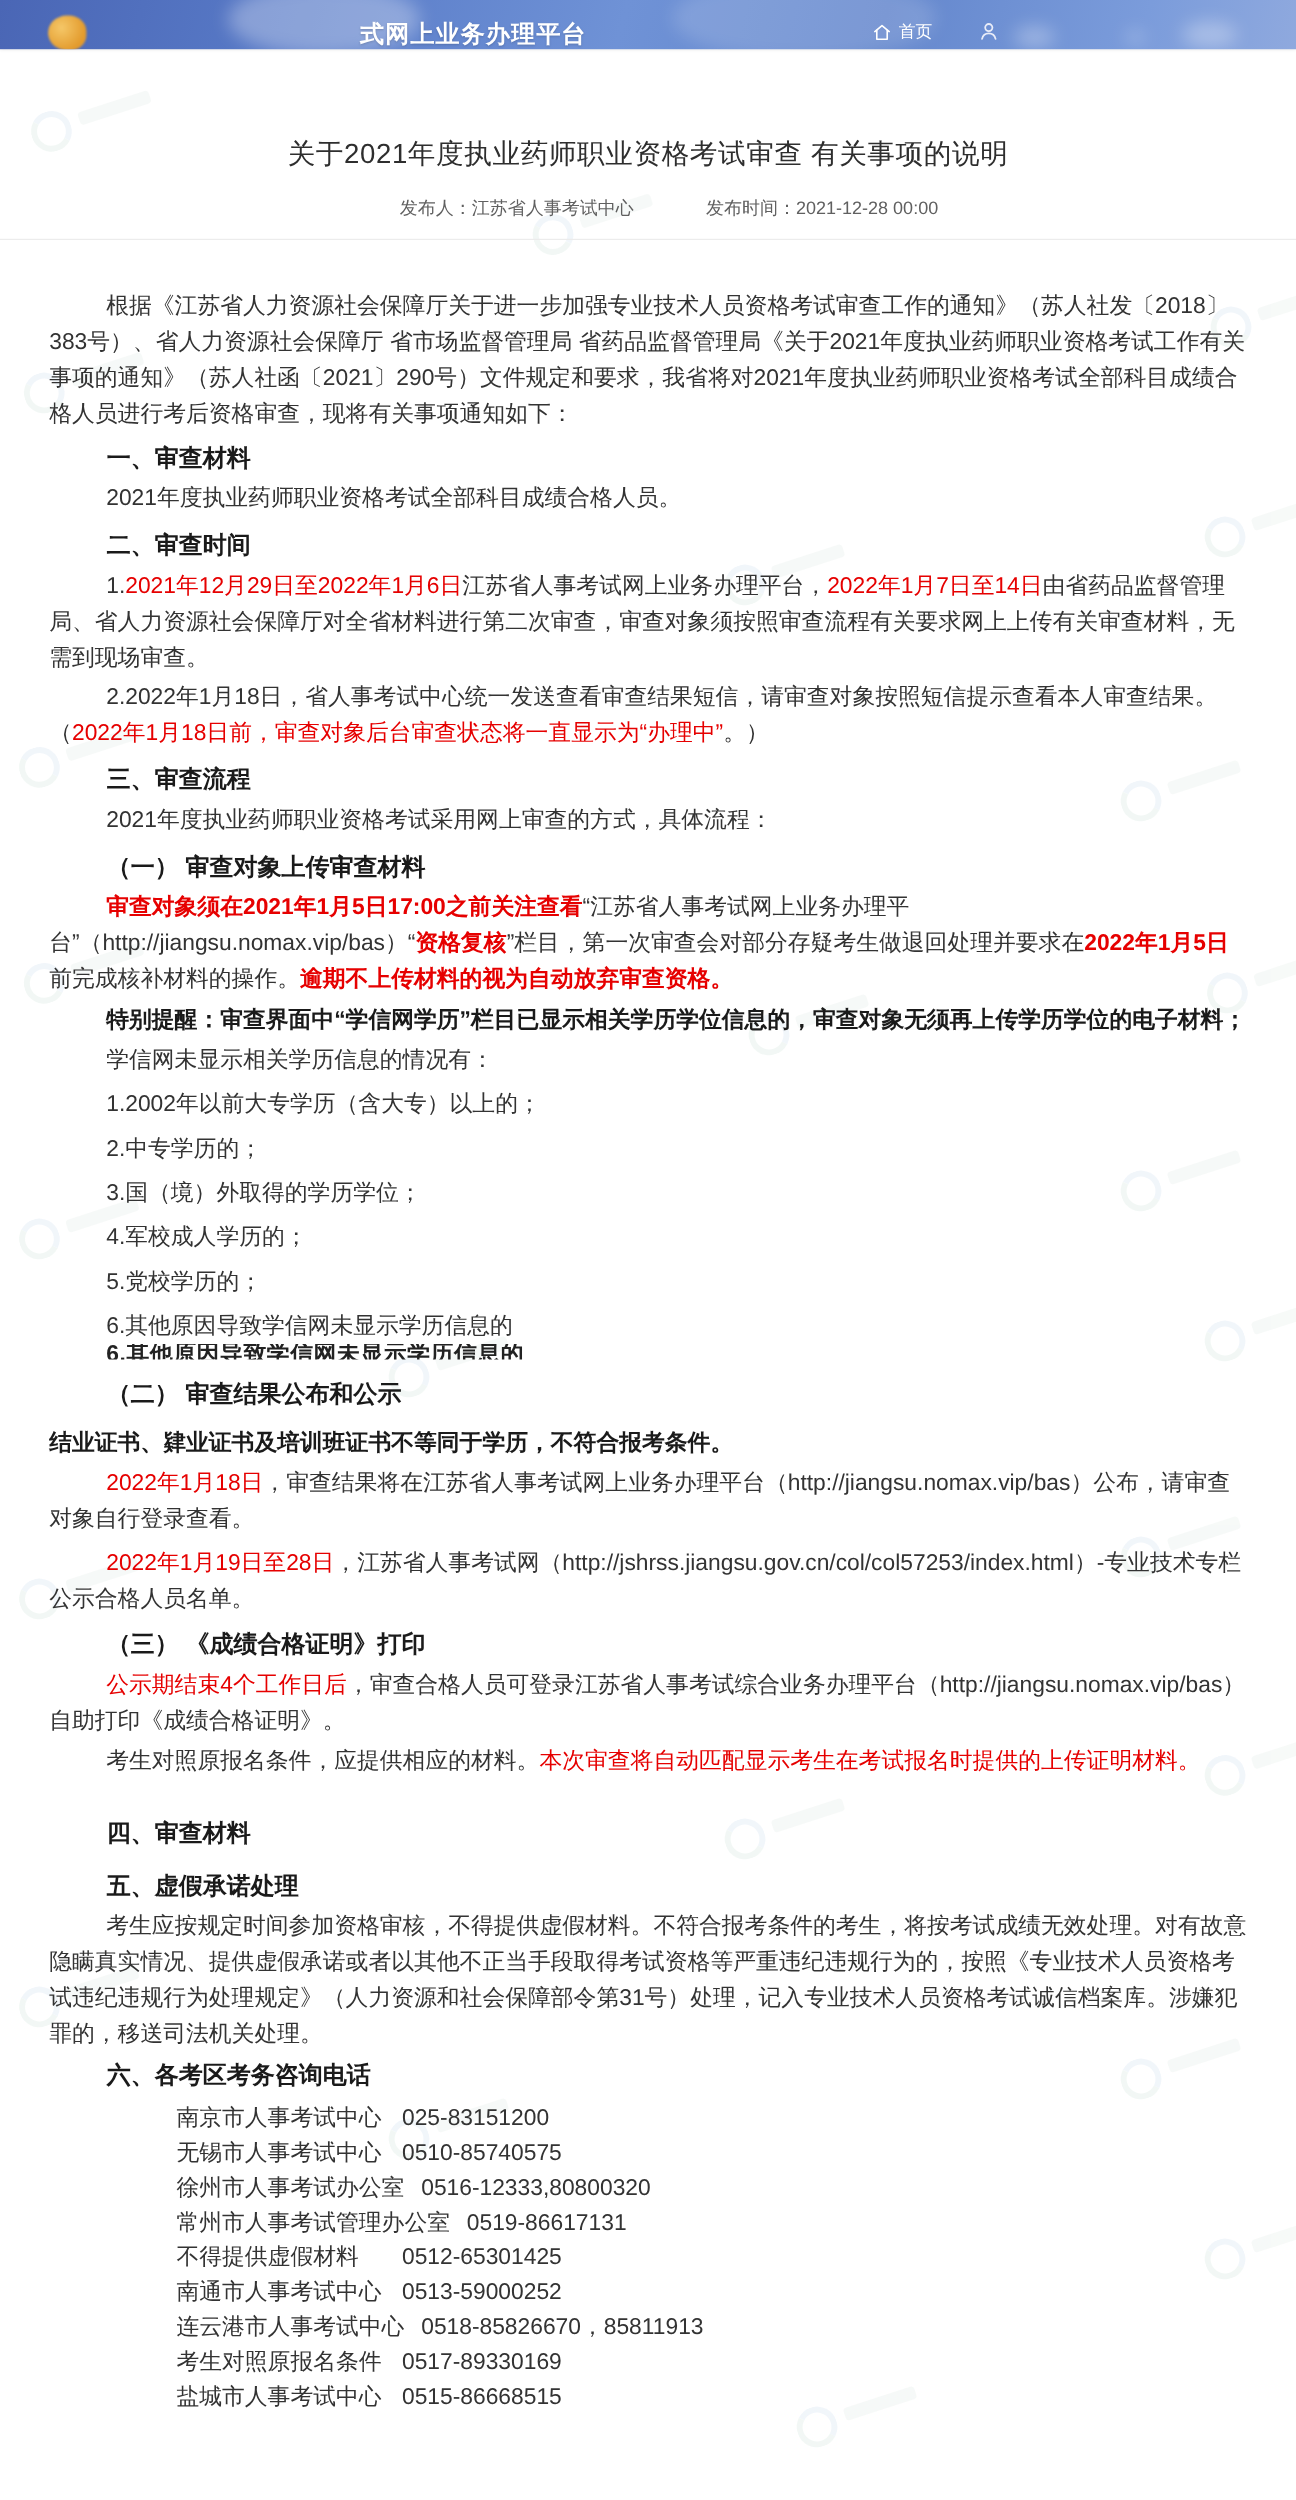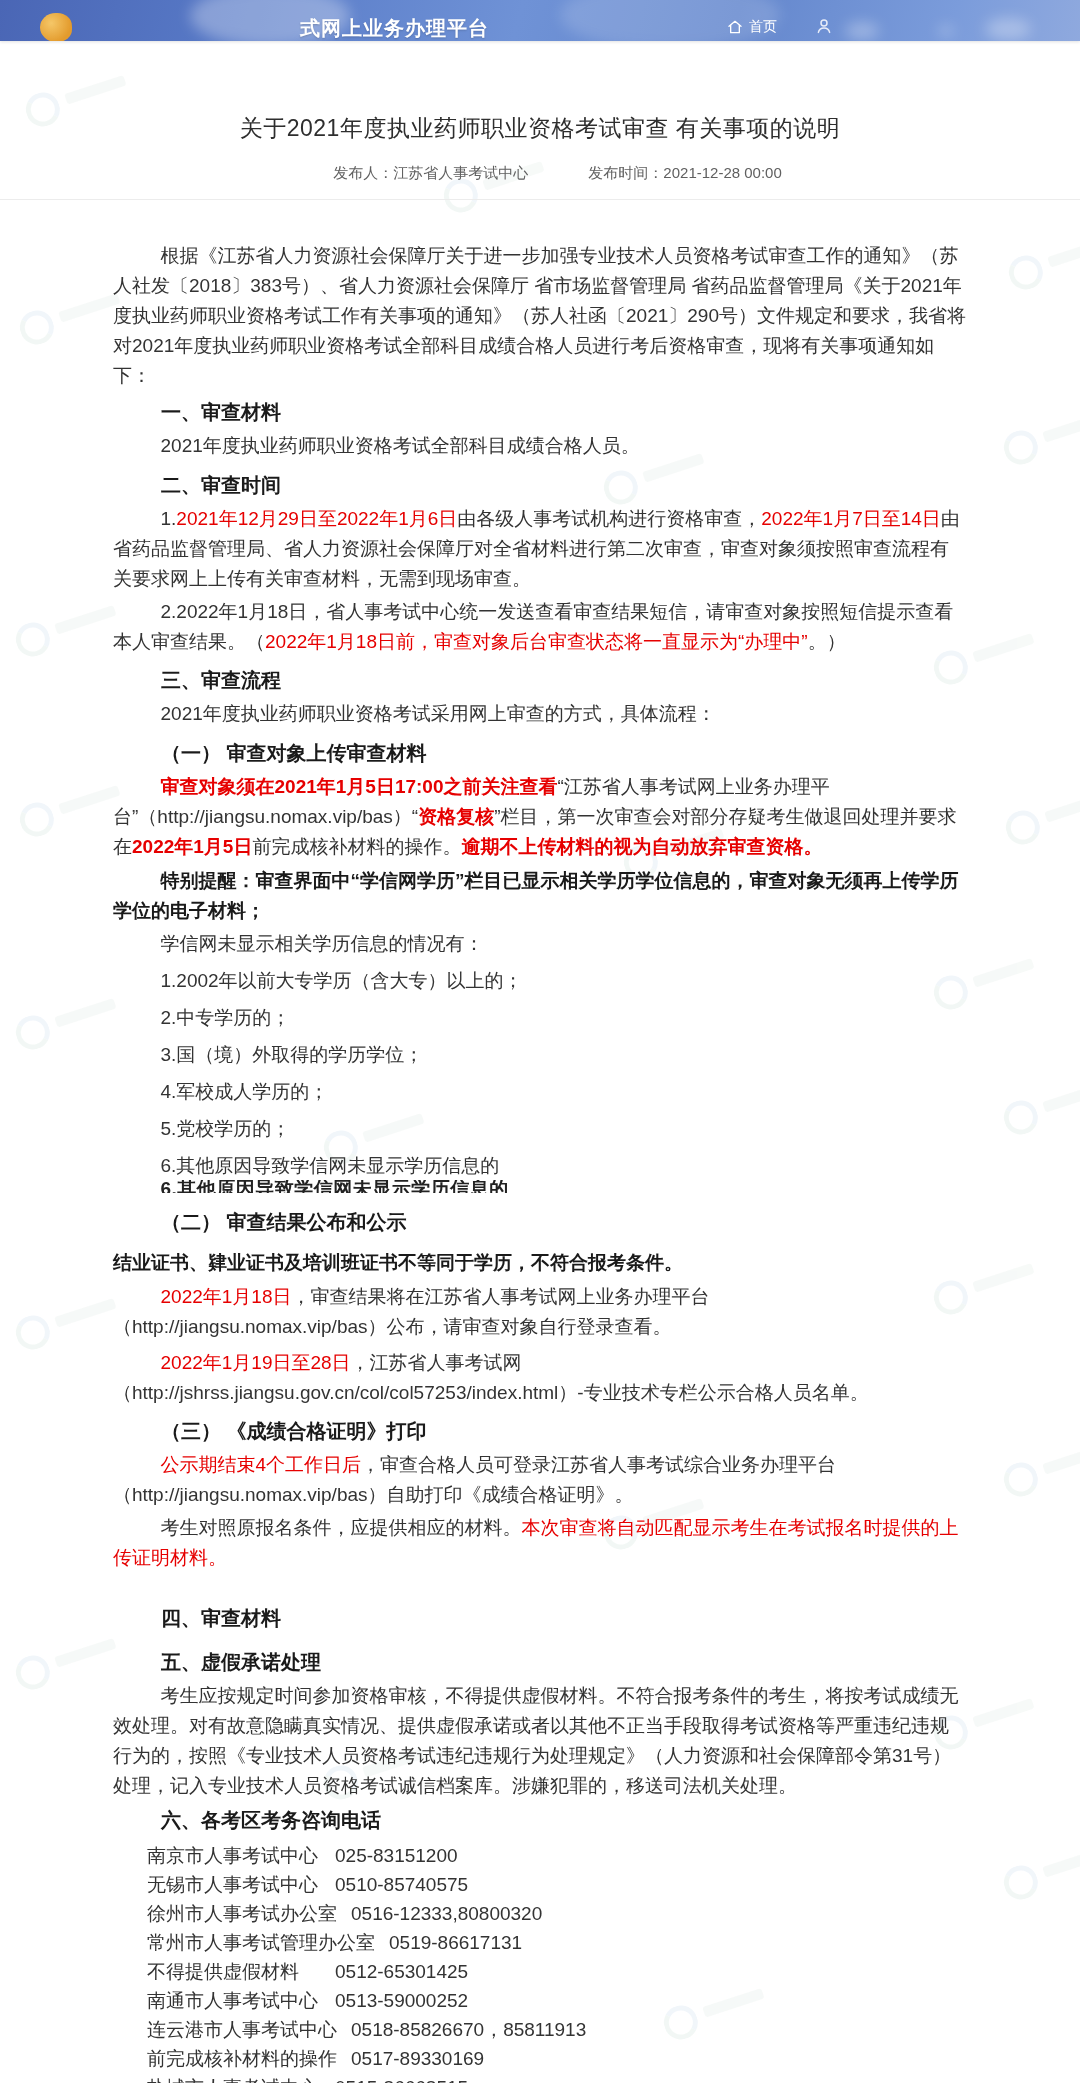--- a/index.html
+++ b/index.html
@@ -41,21 +41,21 @@
     width:34px; height:34px; border-radius:50%;
     border:5px solid #58a07c; border-top-color:#4f86c6; border-right-color:#4f86c6;
   }
   .wm .txt { width:62px; height:11px; background:#93b3a2; border-radius:3px; margin:-25px 0 0 42px; }
   
   main { position:relative; z-index:1; }
   .title { text-align:center; font-size:23px; font-weight:400; color:#2e2e2e; margin-top:72px; letter-spacing:.5px; }
   .meta { text-align:center; color:#606060; font-size:15px; margin-top:20px;padding-left:35px; }
   .meta > span { margin:0 28px; }
   .rule { border:none; border-top:1px solid #ececec; margin-top:16px; }
-  .article-body { padding:38px 113px 0; font-size:19px; }
+  .article-body { padding:38px 41px 0; font-size:19px; }
   .blk { line-height:30px; }
   .blk.p   { text-indent:2.5em; margin:3px 0; }
   .blk.li  { text-indent:2.5em; line-height:37px; }
   .blk.h   { font-weight:700; color:#1a1a1a; font-size:20px; margin:9px 0 4px; text-indent:2.4em; line-height:30px; }
   .blk.p-noindent { text-indent:0; line-height:31px; margin:4px 0; }
   .blk.artifact { height:13px; overflow:hidden; text-indent:2.5em; line-height:18px; font-weight:700; color:#222;
                   margin:-4px 0 8px; letter-spacing:.5px; }
   .red { color:#e60000; }
   .red-bold { color:#e60000; font-weight:700; }
   .bold { font-weight:700; color:#1a1a1a; }
@@ -198,21 +198,21 @@
   <div class="meta">
     <span><span>发布人：</span><span>江苏省人事考试中心</span></span>
     <span><span>发布时间：</span><span>2021-12-28 00:00</span></span>
   </div>
   <hr class="rule">
   <div class="article-body">
       <div class="blk p"><span>根据《江苏省人力资源社会保障厅关于进一步加强专业技术人员资格考试审查工作的通知》（苏人社发〔2018〕383号）、省人力资源社会保障厅 省市场监督管理局 省药品监督管理局《关于2021年度执业药师职业资格考试工作有关事项的通知》（苏人社函〔2021〕290号）文件规定和要求，我省将对2021年度执业药师职业资格考试全部科目成绩合格人员进行考后资格审查，现将有关事项通知如下：</span></div>
       <div class="blk h" style="margin-top: 6px;"><span>一、审查材料</span></div>
       <div class="blk p"><span>2021年度执业药师职业资格考试全部科目成绩合格人员。</span></div>
       <div class="blk h"><span>二、审查时间</span></div>
-      <div class="blk p"><span>1.</span><span class="red">2021年12月29日至2022年1月6日</span><span>由各级人事考试机构进行资格审查，</span><span class="red">2022年1月7日至14日</span><span>由省药品监督管理局、省人力资源社会保障厅对全省材料进行第二次审查，审查对象须按照审查流程有关要求网上上传有关审查材料，无需到现场审查。</span></div>
+      <div class="blk p"><span>1.</span><span class="red">2021年12月29日至2022年1月6日</span><span>江苏省人事考试网上业务办理平台，</span><span class="red">2022年1月7日至14日</span><span>由省药品监督管理局、省人力资源社会保障厅对全省材料进行第二次审查，审查对象须按照审查流程有关要求网上上传有关审查材料，无需到现场审查。</span></div>
       <div class="blk p"><span>2.2022年1月18日，省人事考试中心统一发送查看审查结果短信，请审查对象按照短信提示查看本人审查结果。（</span><span class="red">2022年1月18日前，审查对象后台审查状态将一直显示为“办理中”</span><span>。）</span></div>
       <div class="blk h" style="margin-top: 8px;"><span>三、审查流程</span></div>
       <div class="blk p"><span>2021年度执业药师职业资格考试采用网上审查的方式，具体流程：</span></div>
       <div class="blk h"><span>（一）  审查对象上传审查材料</span></div>
       <div class="blk p"><span class="red-bold">审查对象须在2021年1月5日17:00之前关注查看</span><span>“江苏省人事考试网上业务办理平台”（http://jiangsu.nomax.vip/bas）“</span><span class="red-bold">资格复核</span><span>”栏目，第一次审查会对部分存疑考生做退回处理并要求在</span><span class="red-bold">2022年1月5日</span><span>前完成核补材料的操作。</span><span class="red-bold">逾期不上传材料的视为自动放弃审查资格。</span></div>
       <div class="blk p" style="margin-top: 4px;"><span class="bold">特别提醒：审查界面中“学信网学历”栏目已显示相关学历学位信息的，审查对象无须再上传学历学位的电子材料；</span></div>
       <div class="blk p"><span>学信网未显示相关学历信息的情况有：</span></div>
       <div class="blk li"><span>1.2002年以前大专学历（含大专）以上的；</span></div>
       <div class="blk li"><span>2.中专学历的；</span></div>
       <div class="blk li"><span>3.国（境）外取得的学历学位；</span></div>
@@ -233,17 +233,17 @@
       <div class="blk h" style="margin-top: 4px;"><span>六、各考区考务咨询电话</span></div>
     </div>
   <div class="phone-list">
       <div class="phone-row"><span class="phone-name">南京市人事考试中心</span><span class="phone-num">025-83151200</span></div>
       <div class="phone-row"><span class="phone-name">无锡市人事考试中心</span><span class="phone-num">0510-85740575</span></div>
       <div class="phone-row"><span class="phone-name">徐州市人事考试办公室</span><span class="phone-num">0516-12333,80800320</span></div>
       <div class="phone-row"><span class="phone-name">常州市人事考试管理办公室</span><span class="phone-num">0519-86617131</span></div>
       <div class="phone-row"><span class="phone-name">不得提供虚假材料</span><span class="phone-num">0512-65301425</span></div>
       <div class="phone-row"><span class="phone-name">南通市人事考试中心</span><span class="phone-num">0513-59000252</span></div>
       <div class="phone-row"><span class="phone-name">连云港市人事考试中心</span><span class="phone-num">0518-85826670，85811913</span></div>
-      <div class="phone-row"><span class="phone-name">前完成核补材料的操作</span><span class="phone-num">0517-89330169</span></div>
+      <div class="phone-row"><span class="phone-name">考生对照原报名条件</span><span class="phone-num">0517-89330169</span></div>
       <div class="phone-row"><span class="phone-name">盐城市人事考试中心</span><span class="phone-num">0515-86668515</span></div>
     </div>
 
 </main>
 
 </body></html>

